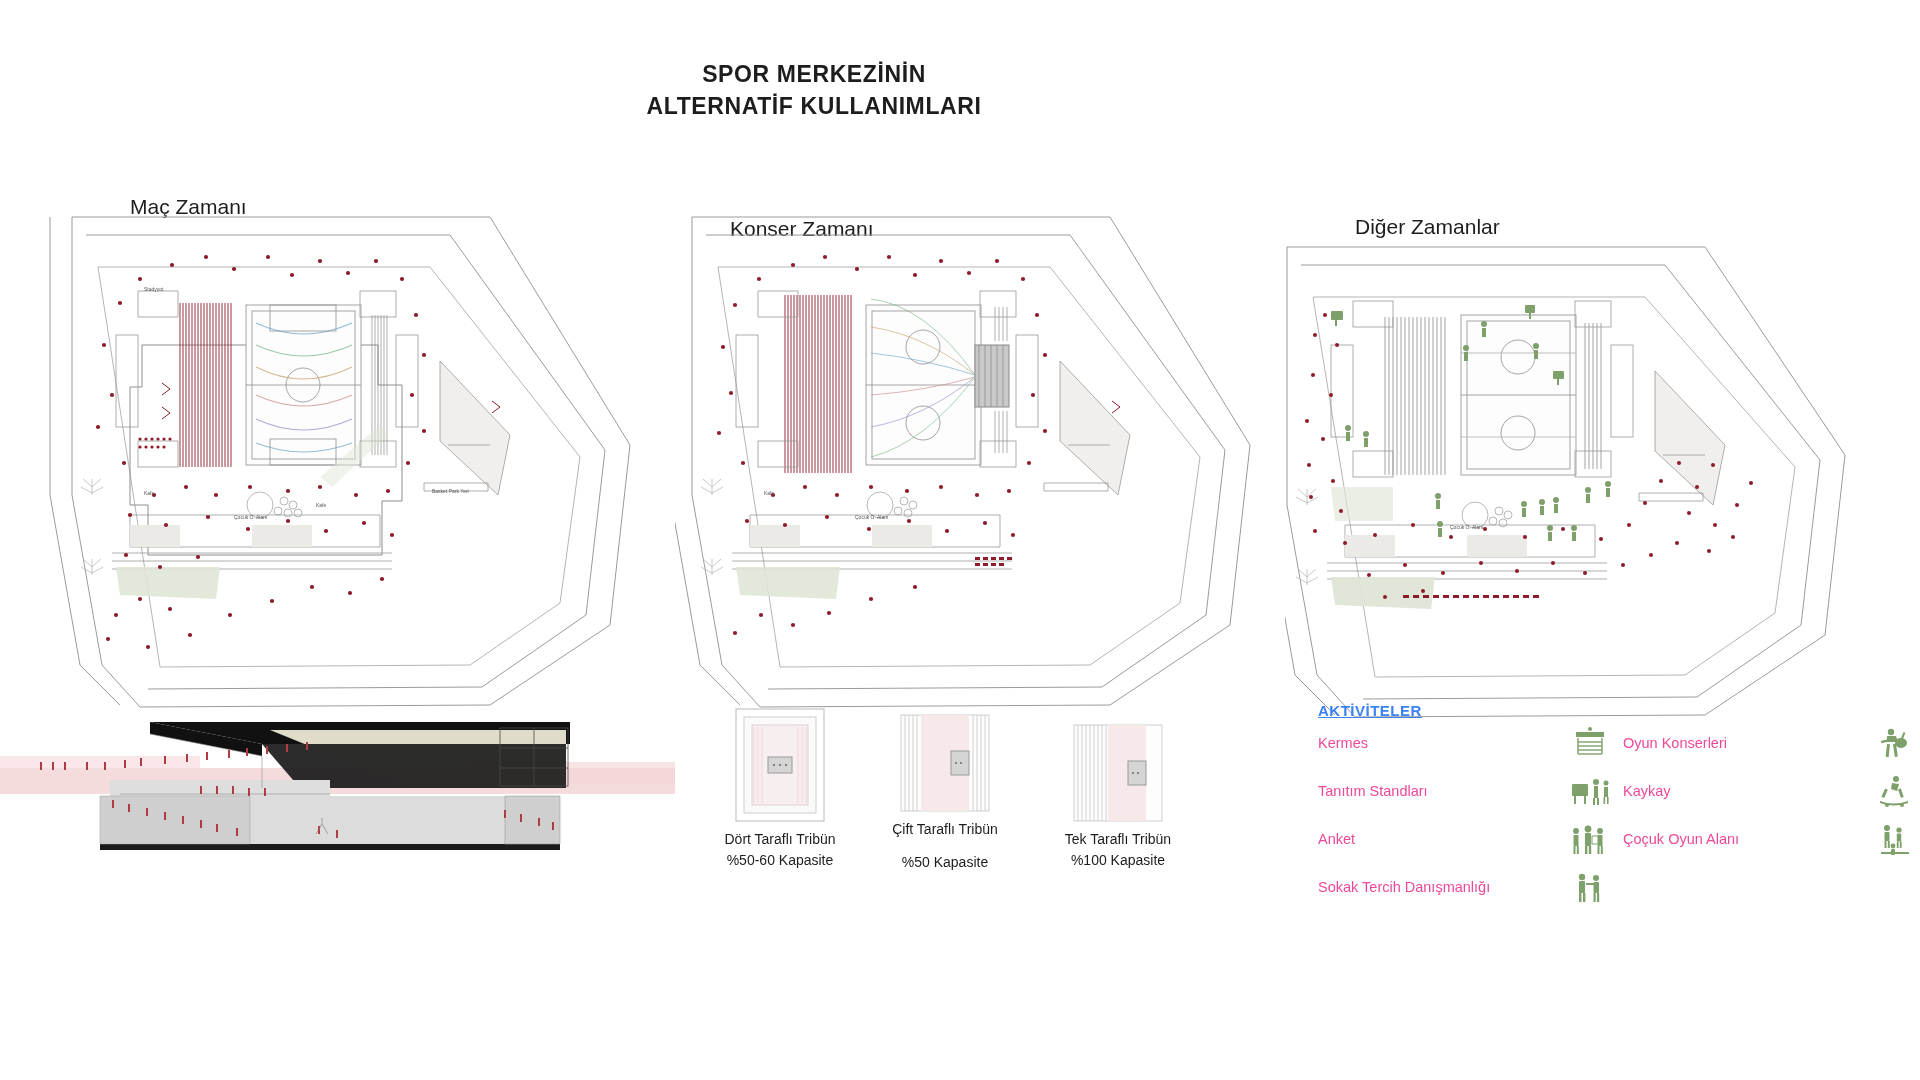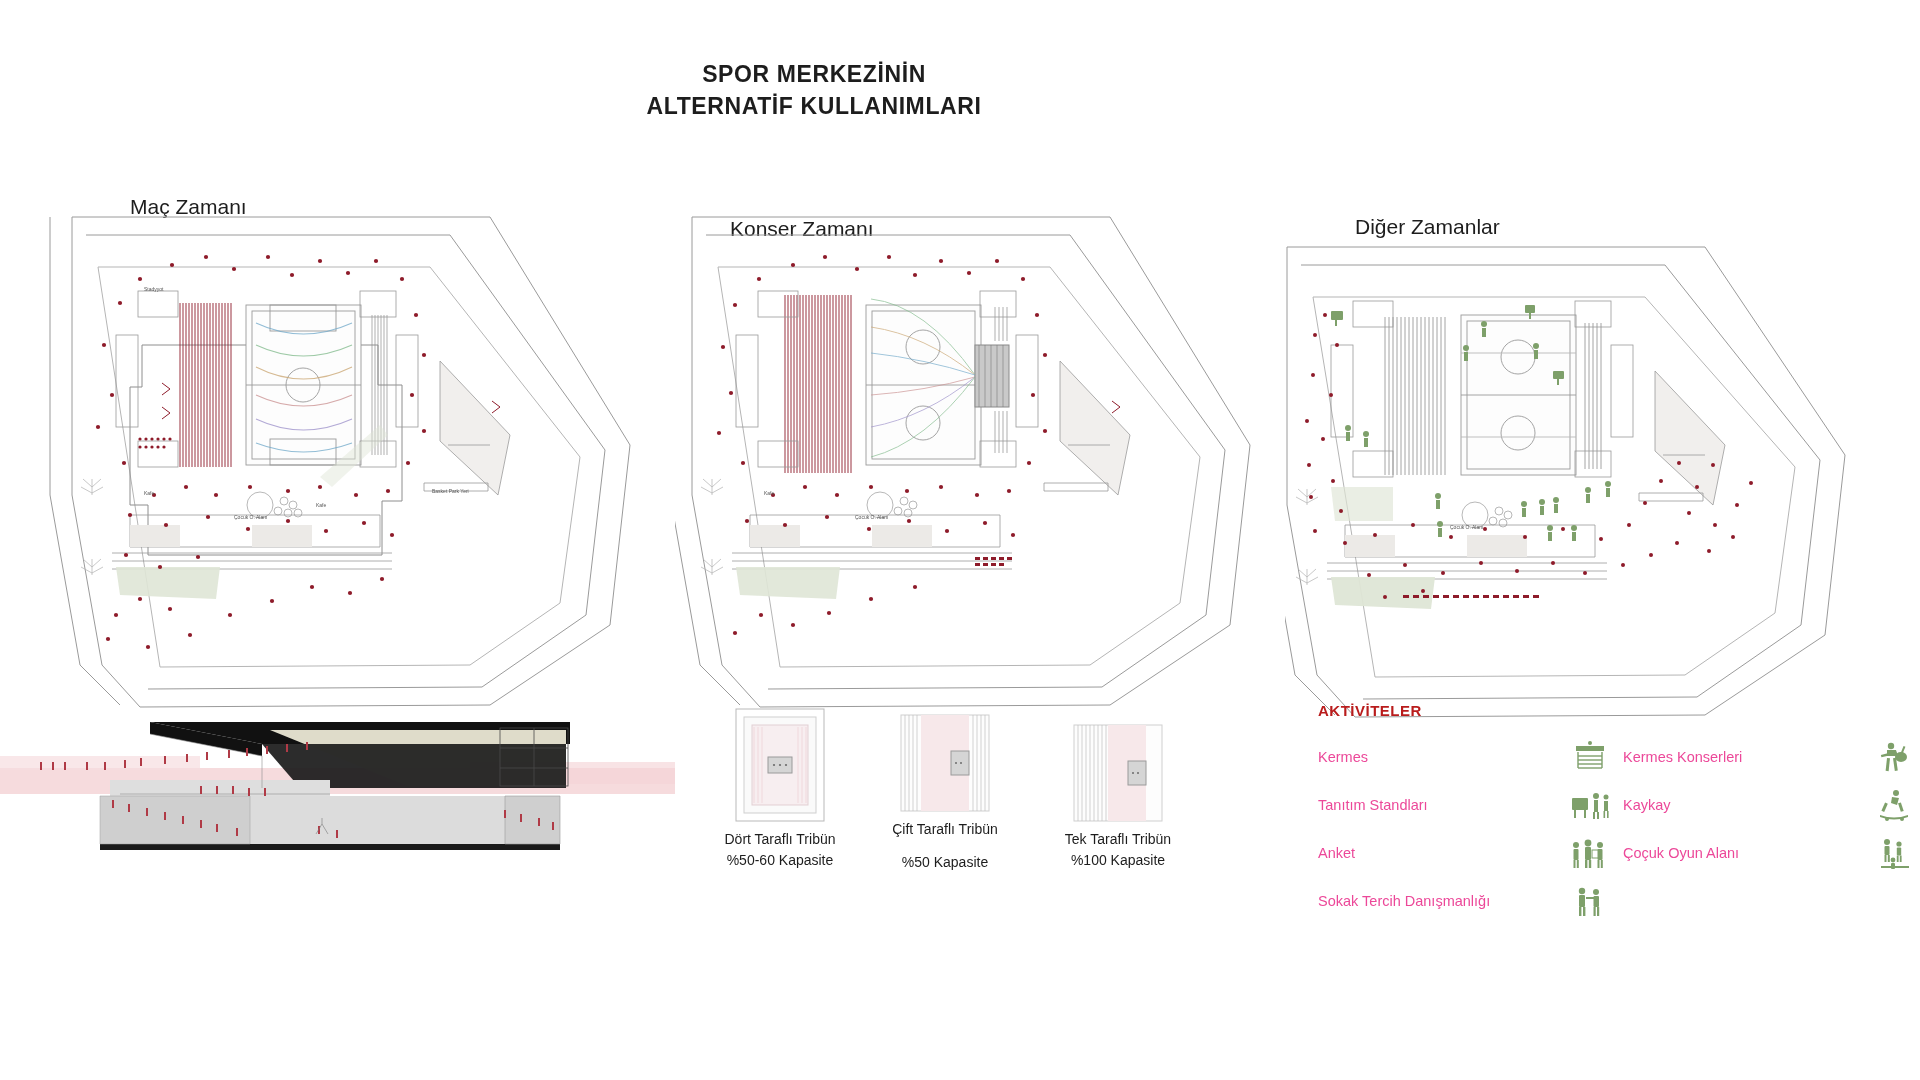--- a/index.html
+++ b/index.html
@@ -81,22 +81,22 @@
     position: absolute;
     left: 1318px;
     top: 702px;
     width: 600px;
     height: 220px;
   }
   .act-title {
     font-size: 15px;
     font-weight: 700;
     letter-spacing: 0.5px;
-    color: #b91c1c;
-    margin-bottom: 14px;
+    color: #3b82f6;
+    text-decoration: underline;
   }
   .act-cols {
     display: flex;
     gap: 10px;
   }
   .act-col {
     width: 300px;
   }
   .act-item {
     display: flex;
@@ -950,21 +950,21 @@
                 <rect x="27" y="23" width="2.2" height="9"></rect>
               <rect x="16" y="13" width="8" height="2"></rect>
             </svg>
           </span>
         </div>
       </div>
 
       <div class="act-col">
 
         <div class="act-item">
-          <span class="act-label">Kermes Konserleri</span>
+          <span class="act-label">Oyun Konserleri</span>
           <span class="act-icon">
             <svg width="40" height="34" viewBox="0 0 40 34" fill="#7ea06a">
               <circle cx="16" cy="6" r="3.2"></circle>
               <path d="M12 10 h9 l2 6 h-11 z"></path>
               <rect x="12" y="18" width="3" height="13" transform="rotate(6 13 18)"></rect>
               <rect x="18" y="18" width="3" height="13" transform="rotate(-8 19 18)"></rect>
               <ellipse cx="26" cy="17" rx="6" ry="5"></ellipse>
               <rect x="27" y="6" width="2" height="9" transform="rotate(22 28 10)"></rect>
               <rect x="6" y="14" width="8" height="2.4" transform="rotate(-14 10 15)"></rect>
             </svg>

